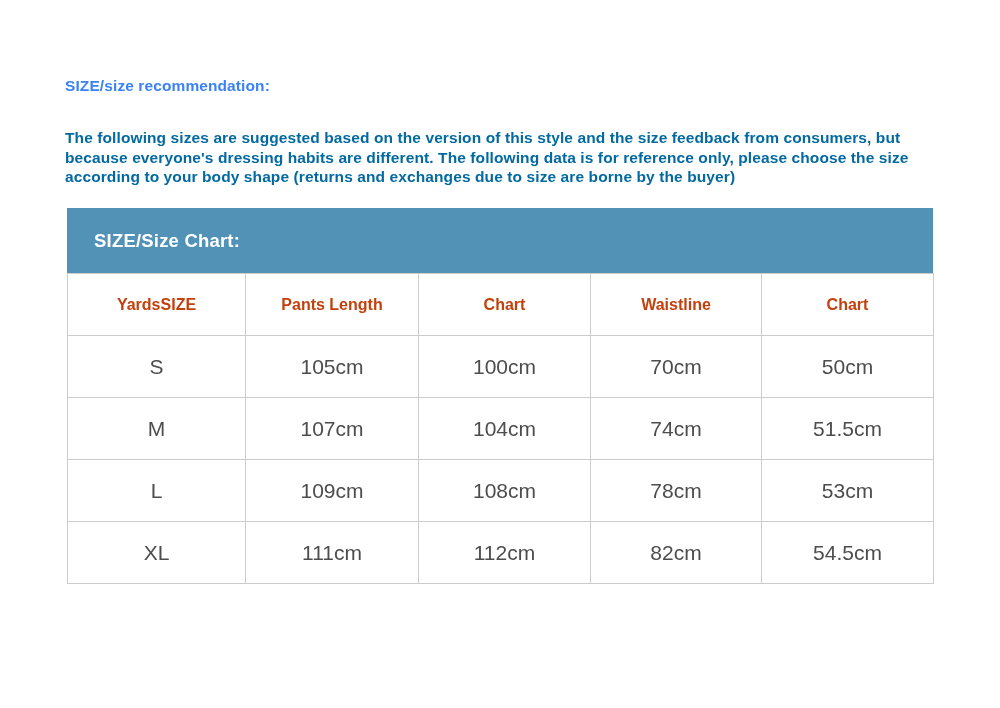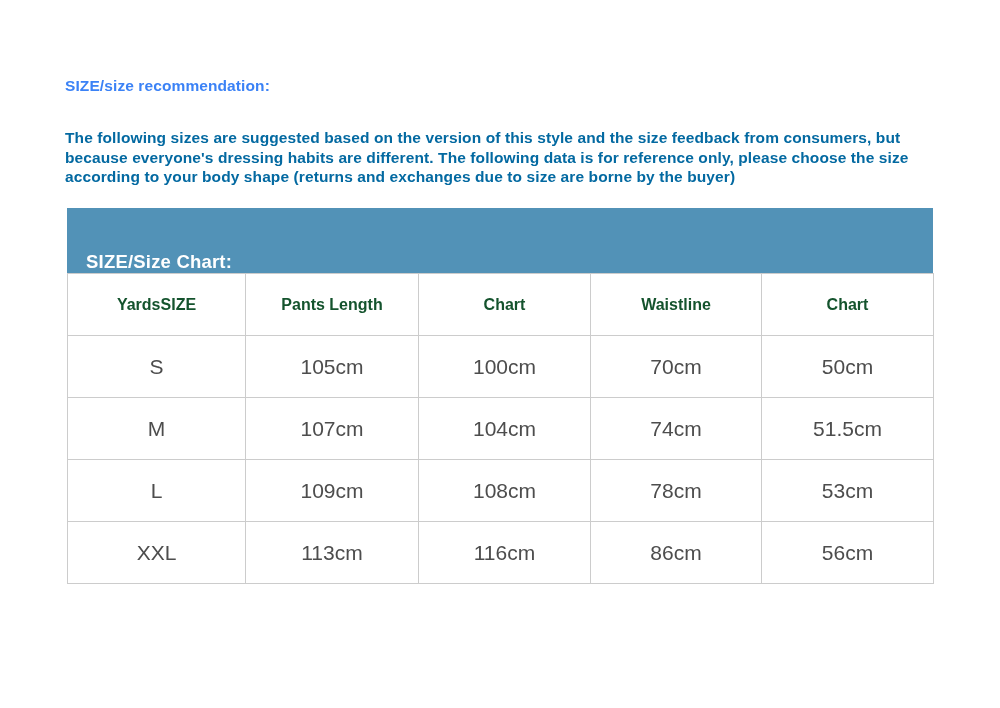--- a/index.html
+++ b/index.html
@@ -38,22 +38,22 @@
   }
   .chart-banner {
     position: absolute;
     left: 67px;
     top: 208px;
     width: 866px;
     height: 65px;
     background: #5292b7;
     box-sizing: border-box;
     display: flex;
-    align-items: flex-end;
-    padding-left: 19px;
+    align-items: center;
+    padding-left: 27px;
   }
   .chart-banner .banner-label {
     color: #ffffff;
     font-size: 18.5px;
     font-weight: bold;
     letter-spacing: 0.2px;
   }
   table.size-table {
     position: absolute;
     left: 67px;
@@ -67,21 +67,21 @@
   table.size-table td {
     border: 1px solid #cccccc;
     height: 61px;
     text-align: center;
     vertical-align: middle;
     padding: 0;
   }
   table.size-table th {
     font-size: 16px;
     font-weight: bold;
-    color: #14532d;
+    color: #c2410c;
   }
   table.size-table td {
     font-size: 21px;
     font-weight: normal;
     color: #4d4d4d;
   }
 </style>
 </head>
 <body>
 
@@ -126,20 +126,20 @@
       <td>51.5cm</td>
     </tr>
     <tr>
       <td>L</td>
       <td>109cm</td>
       <td>108cm</td>
       <td>78cm</td>
       <td>53cm</td>
     </tr>
     <tr>
-      <td>XXL</td>
-      <td>113cm</td>
-      <td>116cm</td>
-      <td>86cm</td>
-      <td>56cm</td>
+      <td>XL</td>
+      <td>111cm</td>
+      <td>112cm</td>
+      <td>82cm</td>
+      <td>54.5cm</td>
     </tr>
   </tbody>
 </table>
 
 </body></html>

